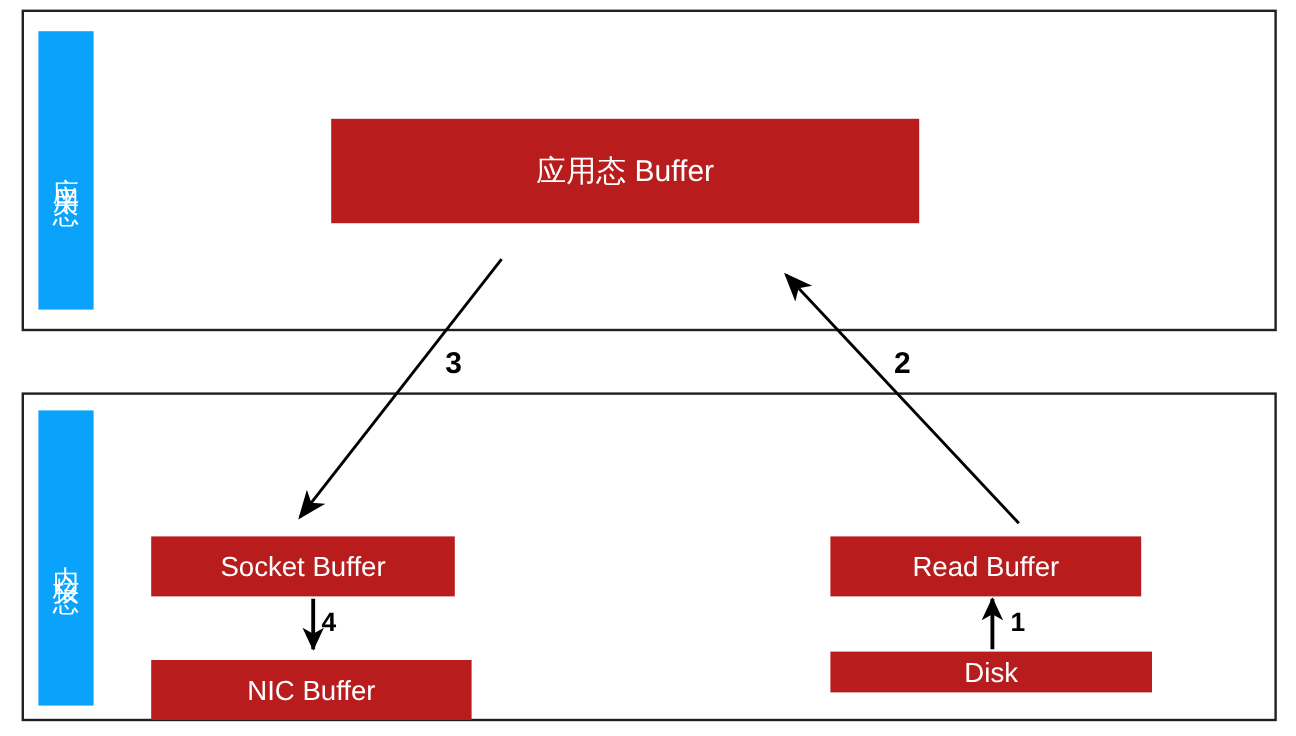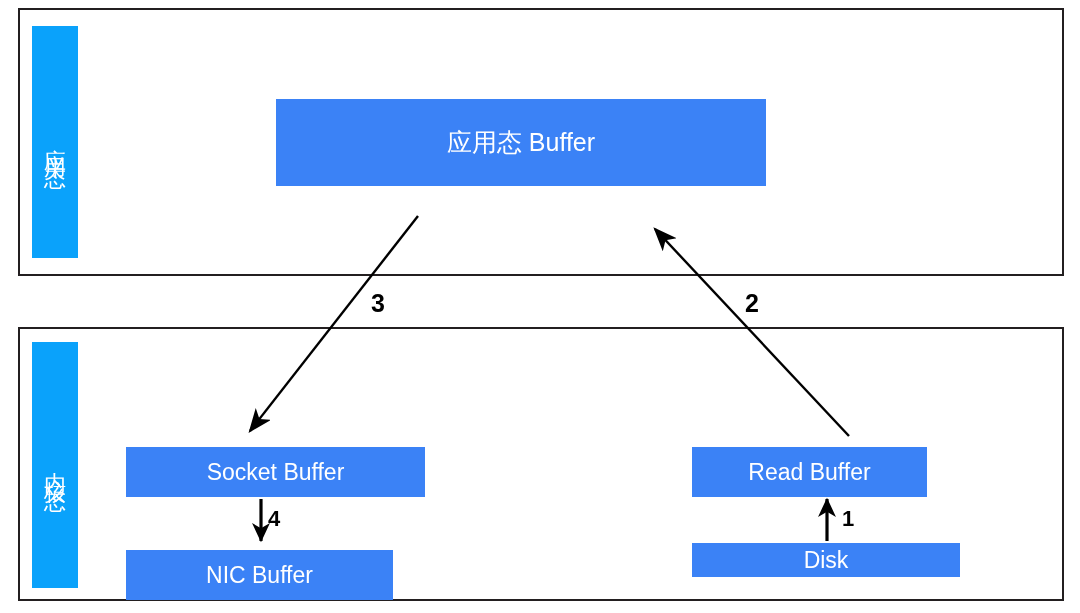--- a/index.html
+++ b/index.html
@@ -57,52 +57,52 @@
     height: 232px;
   }
   #kernel-mode-label {
     left: 32px;
     top: 342px;
     width: 46px;
     height: 246px;
   }
   .buffer-box {
     position: absolute;
-    background: #3b82f6;
+    background: #b91c1c;
     color: #ffffff;
     display: flex;
     align-items: center;
     justify-content: center;
     font-size: 23px;
     font-weight: 400;
     box-sizing: border-box;
   }
   #app-buffer {
     left: 276px;
     top: 99px;
     width: 490px;
     height: 87px;
     font-size: 25px;
   }
   #socket-buffer {
     left: 126px;
     top: 447px;
-    width: 299px;
+    width: 253px;
     height: 50px;
   }
   #nic-buffer {
     left: 126px;
     top: 550px;
     width: 267px;
     height: 50px;
   }
   #read-buffer {
     left: 692px;
     top: 447px;
-    width: 235px;
+    width: 259px;
     height: 50px;
   }
   #disk-box {
     left: 692px;
     top: 543px;
     width: 268px;
     height: 34px;
   }
   #arrow-layer {
     position: absolute;

